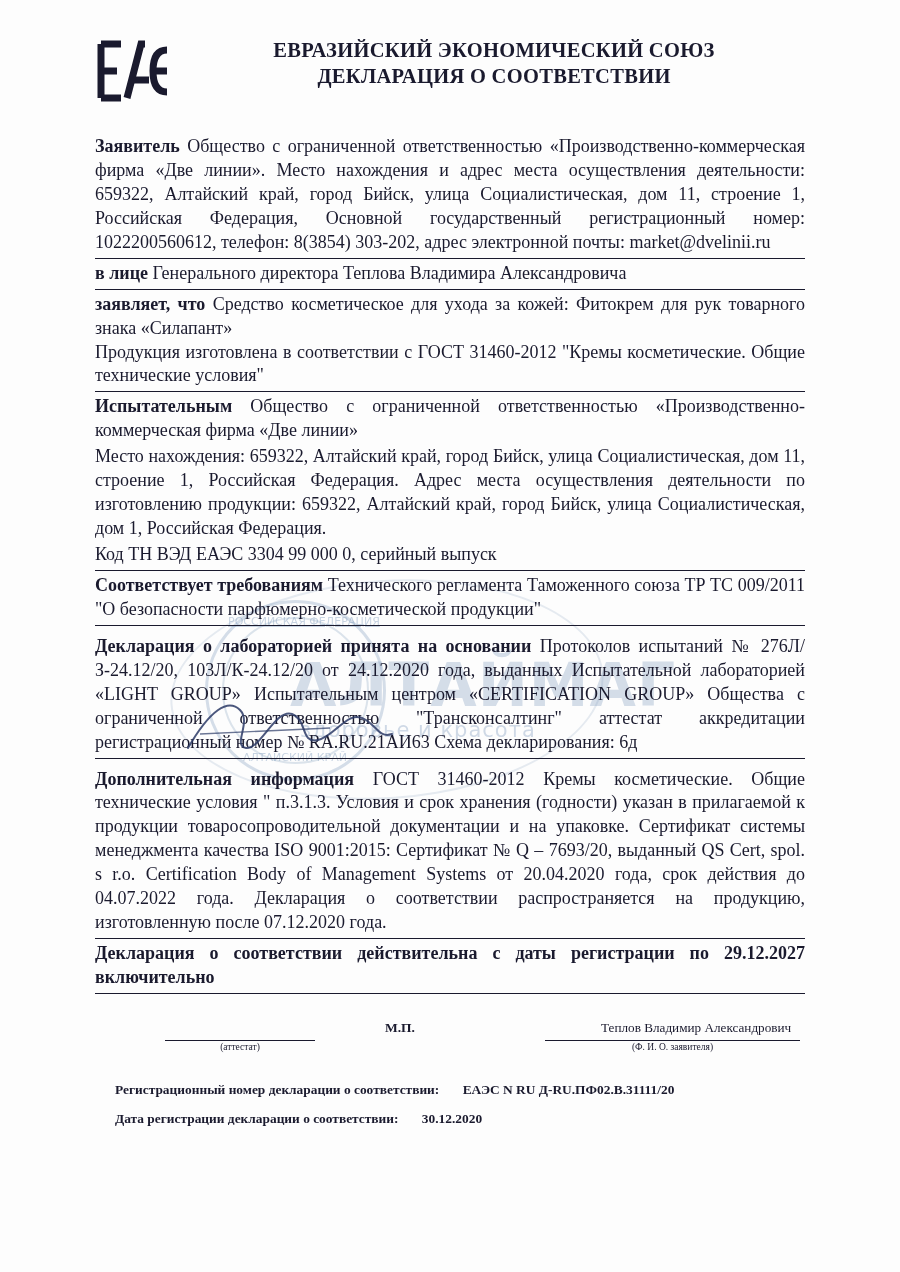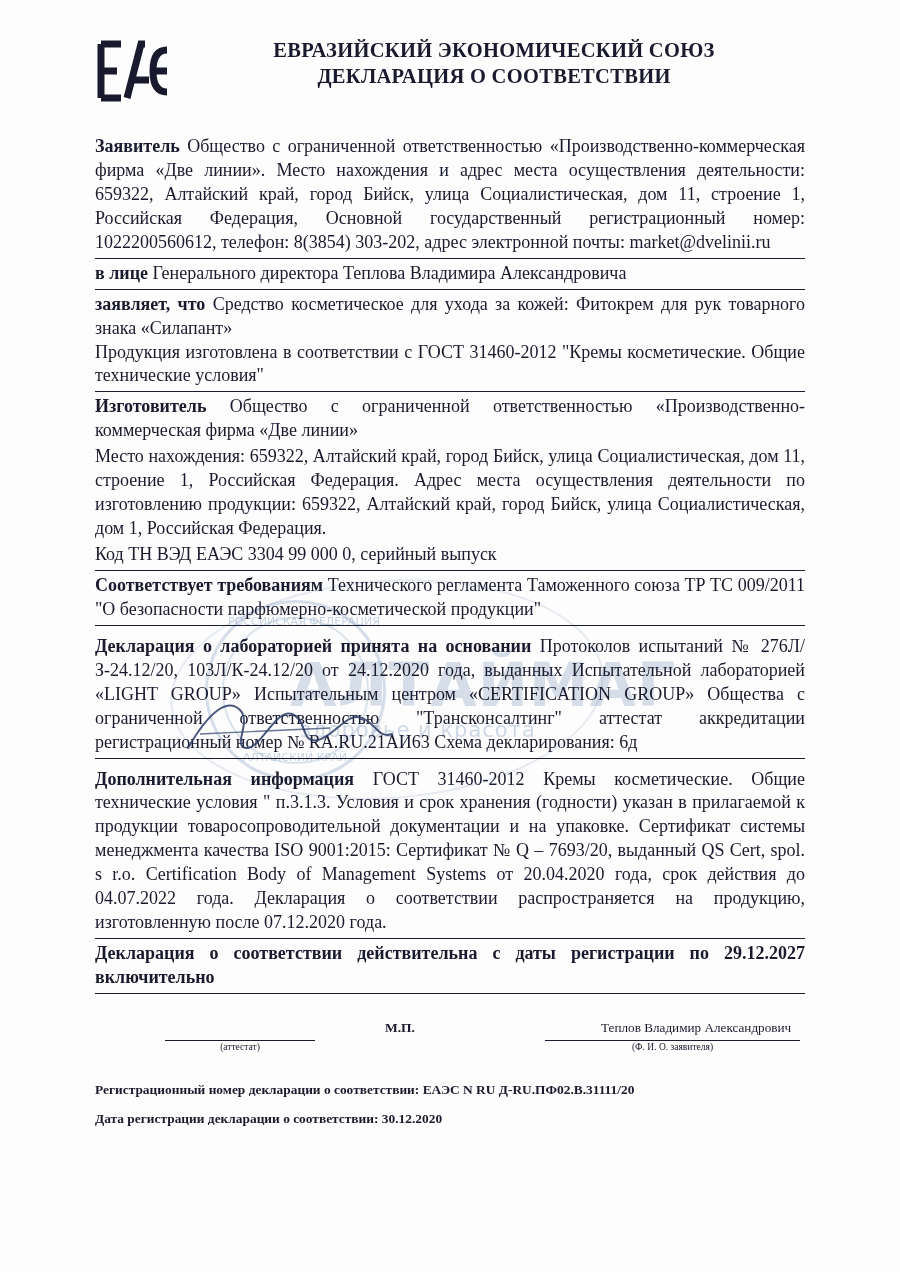--- a/index.html
+++ b/index.html
@@ -129,21 +129,21 @@
     font-size: 18px;
     line-height: 1.33;
     text-align: justify;
   }
   .sec {
     padding: 3px 0 3px 0;
   }
   .rule {
     border-bottom: 1.1px solid #1a1a2e;
   }
-  b { font-weight: bold; }
+  b { font-weight: bold; margin-left: 20px; }
   .lbl { font-weight: bold; }
 
   .sig-row {
     margin: 16px 95px 0 95px;
     position: relative;
     height: 58px;
     font-size: 13.2px;
   }
   .sig-line {
     position: absolute;
@@ -178,21 +178,21 @@
   .reg-block b { font-weight: bold; }
 </style>
 </head>
 <body>
 
 <div class="page">
 
   <div class="watermark">
     <div class="wm-ellipse"></div>
     <div class="wm-seal">
-      <div class="wm-seal-txt" style="left:20px; top:12px;">РОССИЙСКАЯ ФЕДЕРАЦИЯ</div>
+      <div class="wm-seal-txt" style="left:20px; top:12px;text-decoration:underline;">РОССИЙСКАЯ ФЕДЕРАЦИЯ</div>
       <div class="wm-seal-txt" style="left:35px; top:148px;">АЛТАЙСКИЙ КРАЙ</div>
     </div>
     <div class="wm-text">АЛТАЙМАГ</div>
     <div class="wm-sub">здоровье и красота</div>
   </div>
 
   <svg class="signature" width="220" height="70" viewBox="0 0 220 70">
     <path d="M8 58 C30 20, 48 8, 60 20 C72 32, 52 56, 66 58 C80 60, 96 18, 112 24 C128 30, 120 54, 138 50 C156 46, 168 18, 186 30 C198 38, 200 48, 212 44" fill="none" stroke="#2b3a66" stroke-width="2" stroke-linecap="round" opacity="0.85"></path>
     <path d="M20 44 L150 38" fill="none" stroke="#2b3a66" stroke-width="1.4" opacity="0.7"></path>
   </svg>
@@ -235,21 +235,21 @@
       <div class="rule"></div>
 
       <div class="sec">
         <span class="lbl">заявляет, что</span>
         <span>Средство косметическое для ухода за кожей: Фитокрем для рук товарного знака «Силапант»</span>
         <div>Продукция изготовлена в соответствии с ГОСТ 31460-2012 "Кремы косметические. Общие технические условия"</div>
       </div>
       <div class="rule"></div>
 
       <div class="sec">
-        <span class="lbl">Изготовитель</span>
+        <span class="lbl">Испытательным</span>
         <span>Общество с ограниченной ответственностью «Производственно-коммерческая фирма «Две линии»</span>
         <div style="margin-top:2px;">Место нахождения: 659322, Алтайский край, город Бийск, улица Социалистическая, дом 11, строение 1, Российская Федерация. Адрес места осуществления деятельности по изготовлению продукции: 659322, Алтайский край, город Бийск, улица Социалистическая, дом 1, Российская Федерация.</div>
         <div style="margin-top:2px;">Код ТН ВЭД ЕАЭС 3304 99 000 0, серийный выпуск</div>
       </div>
       <div class="rule"></div>
 
       <div class="sec">
         <span class="lbl">Соответствует требованиям</span>
         <span>Технического регламента Таможенного союза ТР ТС 009/2011 "О безопасности парфюмерно-косметической продукции"</span>
       </div>

